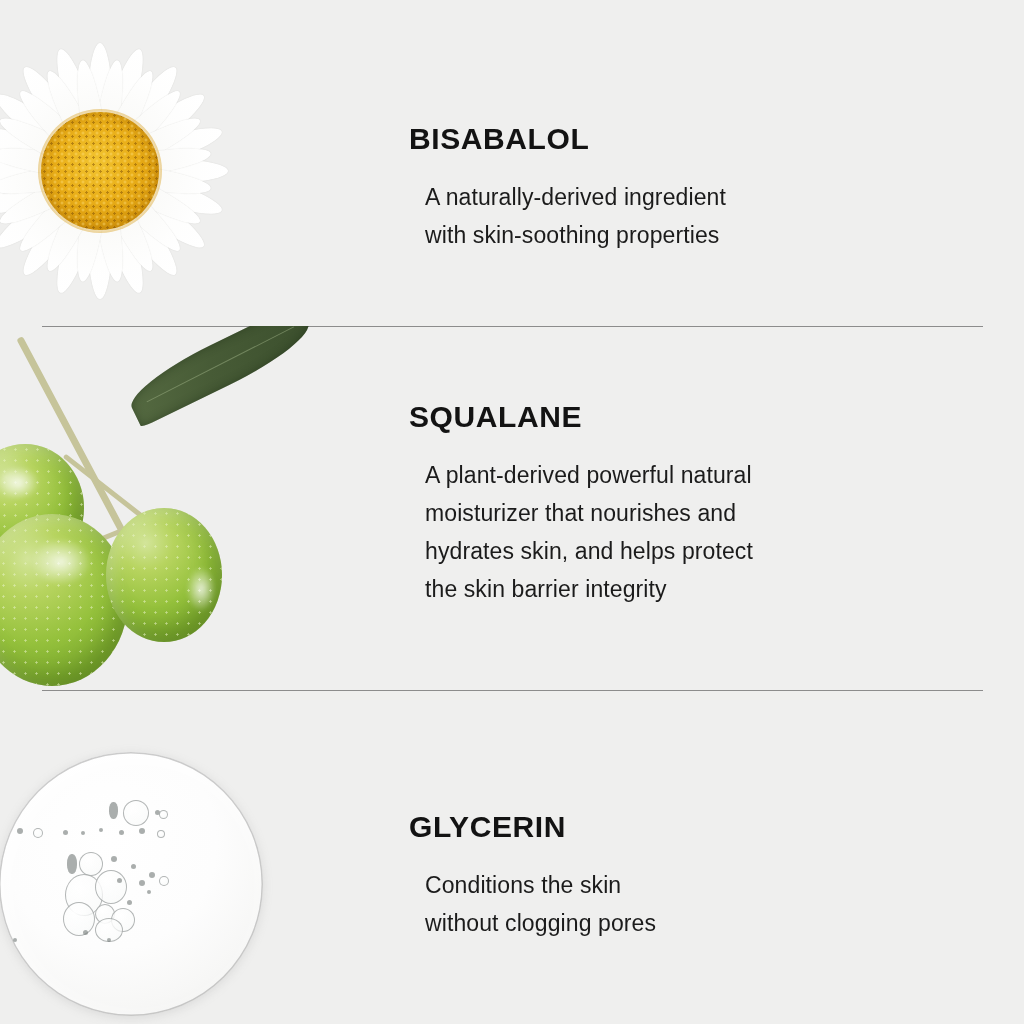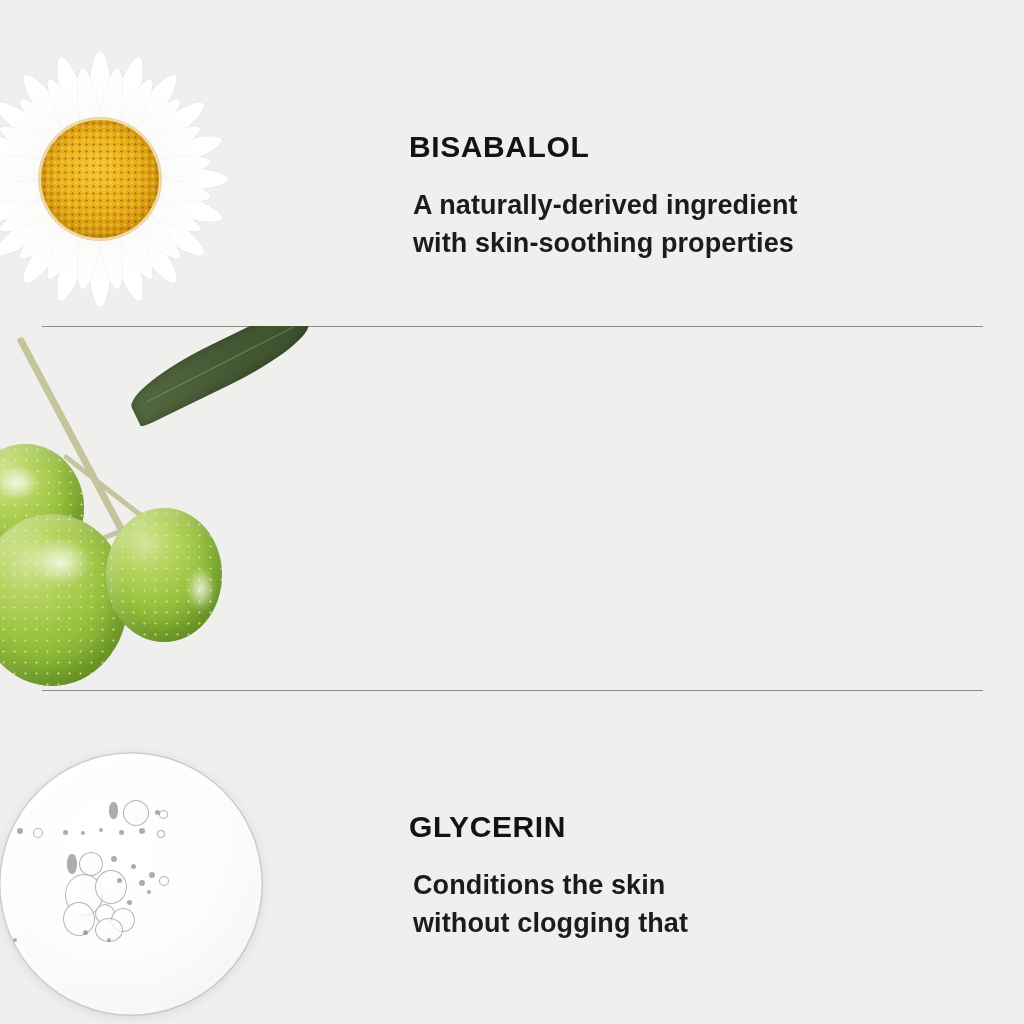--- a/index.html
+++ b/index.html
@@ -9,35 +9,35 @@
     background:#EFEFEE;
     font-family:"Liberation Sans","DejaVu Sans",sans-serif;
     color:#1A1A1A;
     overflow:hidden;
     position:relative;
   }
   .sheet{position:relative;width:1024px;height:1024px;overflow:hidden;}
 
   
   .section{position:absolute;left:0;width:1024px;}
-  .sec-1{top:16px;height:326px;}
+  .sec-1{top:8px;height:326px;}
   .sec-2{top:326px;height:364px;}
   .sec-3{top:714px;height:334px;}
 
   .art{position:absolute;left:0;top:0;width:400px;height:100%;overflow:hidden;}
   .copy{position:absolute;left:409px;top:0;width:600px;}
 
   .ing-title{
     font-size:30px;font-weight:700;letter-spacing:0.6px;
     line-height:34px;margin:0;color:#131313;
     text-transform:uppercase;white-space:nowrap;
   }
   .ing-desc{
-    font-size:27px;font-weight:700;line-height:38px;
-    margin:4px;color:#1B1B1B;white-space:pre-line;letter-spacing:0.1px;
+    font-size:23px;font-weight:400;line-height:38px;
+    margin:16px;color:#1B1B1B;white-space:pre-line;letter-spacing:0.1px;
   }
 
   
   .divider{
     position:absolute;left:42px;width:941px;height:1px;
     background:#8C8C8C;
   }
   .div-1{top:326px;}
   .div-2{top:690px;}
 
@@ -221,20 +221,27 @@
         <div class="olive-spec"></div>
       </div>
       <div class="olive-gloss" style="left:30px;top:212px;width:62px;height:48px;"></div>
 
       <div class="olive" style="left:106px;top:182px;width:116px;height:134px;">
         <div class="olive-spec"></div>
       </div>
       <div class="olive-gloss" style="left:186px;top:240px;width:30px;height:46px;"></div>
     </div>
 
+    <div class="copy" style="top:74px;">
+      <h2 class="ing-title">SQUALANE</h2>
+      <p class="ing-desc" style="margin-top:22px;">A plant-derived powerful natural
+moisturizer that nourishes and
+hydrates skin, and helps protect
+the skin barrier integrity</p>
+    </div>
   </div>
 
   <div class="divider div-2"></div>
 
   <div class="section sec-3">
 
     <div class="art">
       <div style="position:absolute;left:-1px;top:38px;width:264px;height:264px;">
         <div class="gel"></div>
         <div class="gel-rim"></div>
@@ -269,17 +276,17 @@
         <div class="bub dot" style="left:84px;top:178px;width:5px;height:5px;"></div>
         <div class="bub dot" style="left:108px;top:186px;width:4px;height:4px;"></div>
         <div class="bub dot" style="left:148px;top:138px;width:4px;height:4px;"></div>
         <div class="bub dot" style="left:14px;top:186px;width:4px;height:4px;"></div>
       </div>
     </div>
 
     <div class="copy" style="top:96px;">
       <h2 class="ing-title">GLYCERIN</h2>
       <p class="ing-desc" style="margin-top:22px;">Conditions the skin
-without clogging that</p>
+without clogging pores</p>
     </div>
   </div>
 
 </div>
 
 </body></html>

